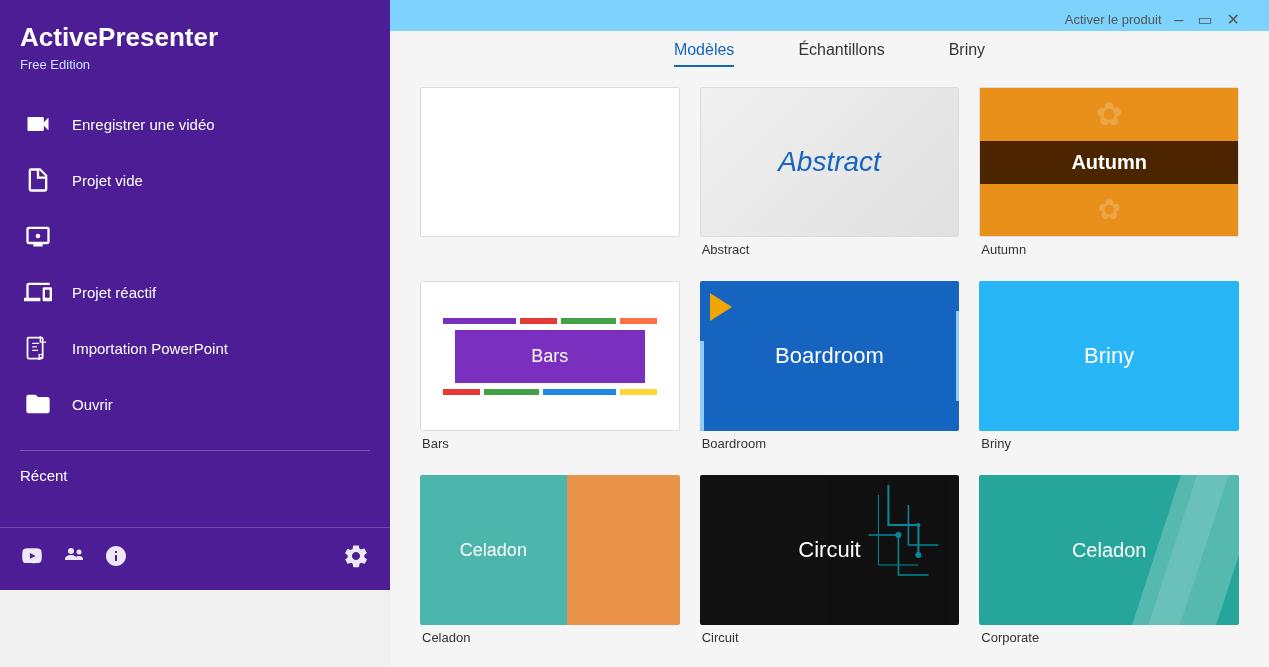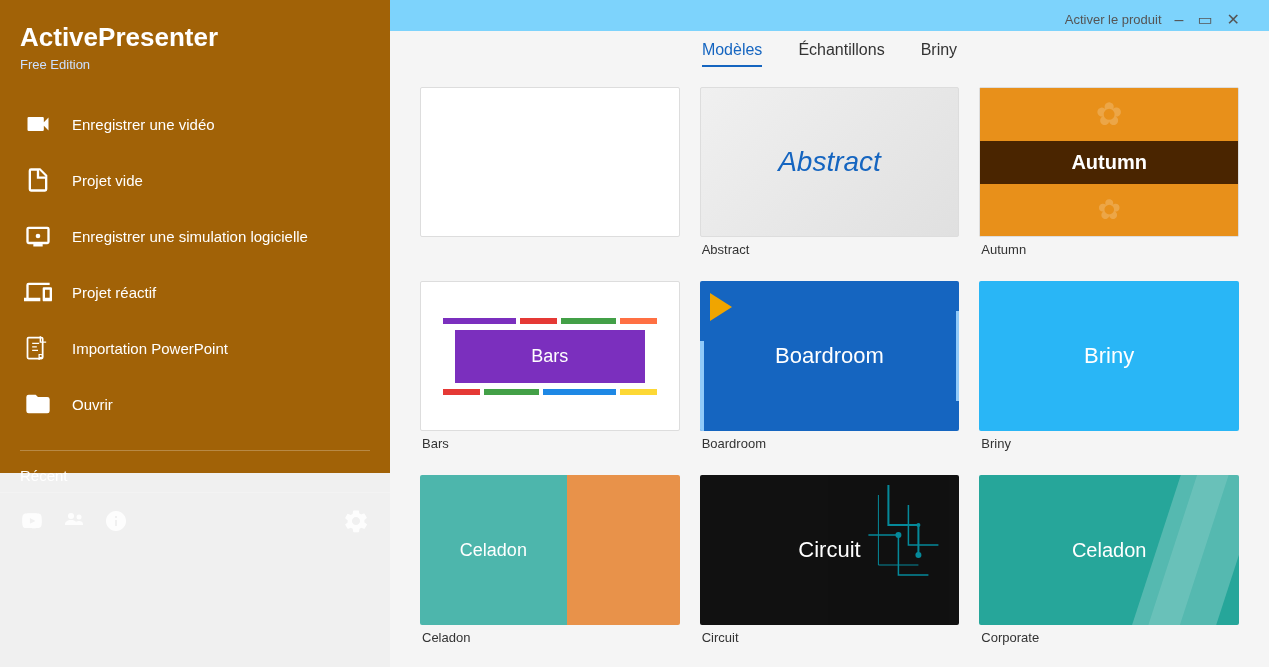--- a/index.html
+++ b/index.html
@@ -2,25 +2,25 @@
 <html><head>
   <meta charset="utf-8">
   <style>
     * { box-sizing: border-box; margin: 0; padding: 0; }
     body { font-family: 'Segoe UI', Arial, sans-serif; width: 1269px; height: 667px; display: flex; overflow: hidden; background: #f0f0f0; }
 
     
     .sidebar {
       width: 390px;
       min-width: 390px;
-      background: #a16207;
+      background: #4c1d95;
       color: white;
       display: flex;
       flex-direction: column;
-      height: 473px;
+      height: 590px;
     }
     .sidebar-title {
       font-size: 26px;
       font-weight: bold;
       padding: 22px 20px 4px 20px;
       color: white;
     }
     .sidebar-subtitle {
       font-size: 13px;
       padding: 0 20px 16px 20px;
@@ -109,21 +109,21 @@
     .topbar-btn {
       background: none;
       border: none;
       cursor: pointer;
       font-size: 16px;
       color: #555;
       padding: 2px 5px;
     }
     .nav-tabs {
       display: flex;
-      gap: 36px;
+      gap: 64px;
       padding: 10px 0 0 0;
       justify-content: center;
     }
     .nav-tab {
       font-size: 16px;
       cursor: pointer;
       padding-bottom: 6px;
       color: #333;
       border-bottom: 2px solid transparent;
     }
@@ -220,21 +220,20 @@
       </div>
       <span>Projet vide</span>
     </div>
 
     <div class="sidebar-item">
       <div class="sidebar-icon">
         <svg class="icon-svg" viewBox="0 0 24 24">
             <path d="M20 4H4a2 2 0 0 0-2 2v11a2 2 0 0 0 2 2h4v2h8v-2h4a2 2 0 0 0 2-2V6a2 2 0 0 0-2-2zm0 13H4V6h16v11zm-8-3a2 2 0 1 0 0-4 2 2 0 0 0 0 4z"></path>
           </svg>
       </div>
-      <span>Enregistrer une simulation logicielle</span>
     </div>
 
     <div class="sidebar-item">
       <div class="sidebar-icon">
         <svg class="icon-svg" viewBox="0 0 24 24">
             <path d="M4 6h18V4H4a2 2 0 0 0-2 2v11H0v3h14v-3H4V6zm19 2h-6a1 1 0 0 0-1 1v10a1 1 0 0 0 1 1h6a1 1 0 0 0 1-1V9a1 1 0 0 0-1-1zm-1 9h-4v-7h4v7z"></path>
           </svg>
       </div>
       <span>Projet réactif</span>
     </div>

